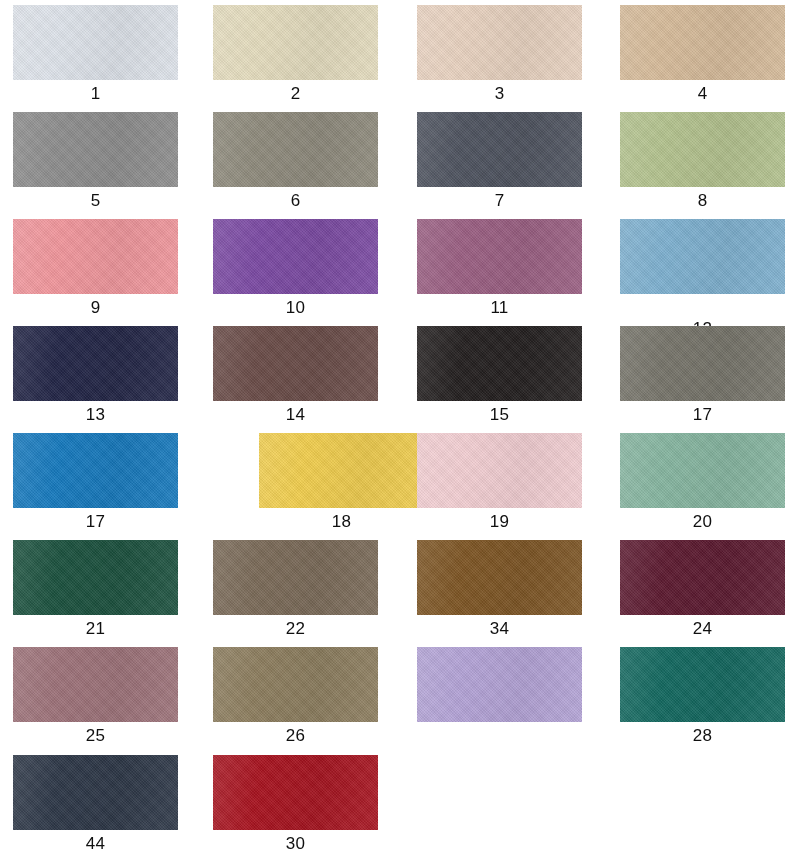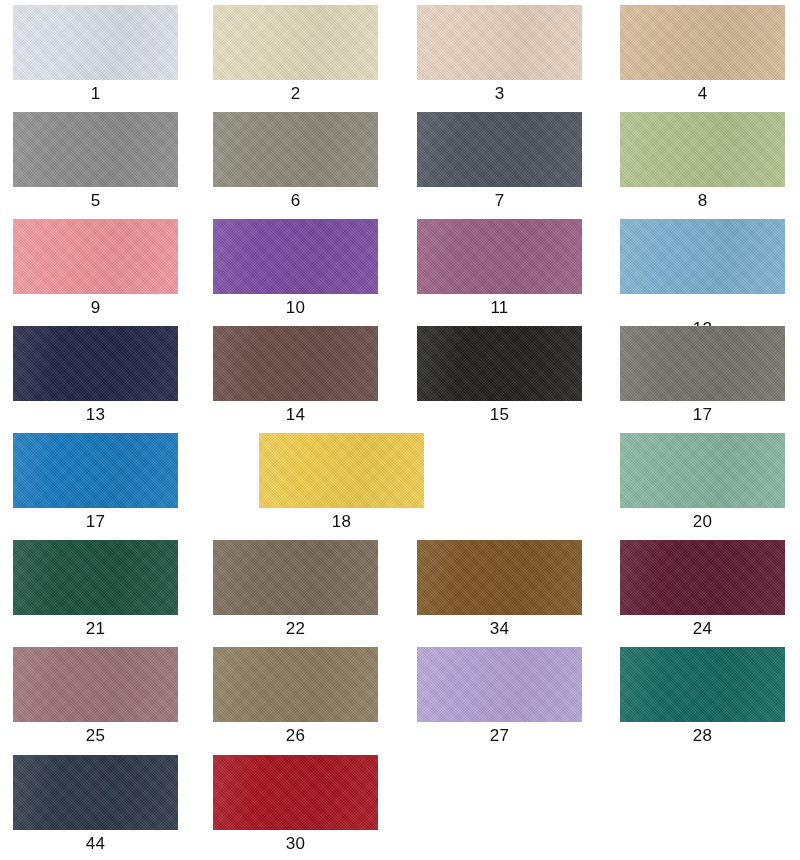--- a/index.html
+++ b/index.html
@@ -140,20 +140,24 @@
       <div class="swatch-label" style="width: 165px;">17</div>
     </div>
     <div class="swatch-cell" style="left: 13px; top: 433px; width: 165px;">
       <div class="swatch-chip" title="azure blue" style="width: 165px; height: 75px; background: rgb(22, 121, 189);"></div>
       <div class="swatch-label" style="width: 165px;">17</div>
     </div>
     <div class="swatch-cell" style="left: 213px; top: 433px; width: 165px; padding-left: 46px;">
       <div class="swatch-chip" title="golden yellow" style="width: 165px; height: 75px; background: rgb(240, 205, 78);"></div>
       <div class="swatch-label" style="width: 165px;">18</div>
     </div>
+    <div class="swatch-cell" style="left: 417px; top: 433px; width: 165px;">
+      <div class="swatch-chip" title="pale rose" style="width: 165px; height: 75px; background: rgb(242, 206, 210);"></div>
+      <div class="swatch-label" style="width: 165px;">19</div>
+    </div>
     <div class="swatch-cell" style="left: 620px; top: 433px; width: 199px;">
       <div class="swatch-chip" title="seafoam green" style="width: 165px; height: 75px; background: rgb(134, 181, 160);"></div>
       <div class="swatch-label" style="width: 165px;">20</div>
     </div>
     <div class="swatch-cell" style="left: 13px; top: 540px; width: 165px;">
       <div class="swatch-chip" title="forest green" style="width: 165px; height: 75px; background: rgb(27, 81, 62);"></div>
       <div class="swatch-label" style="width: 165px;">21</div>
     </div>
     <div class="swatch-cell" style="left: 213px; top: 540px; width: 168px;">
       <div class="swatch-chip" title="gray brown" style="width: 165px; height: 75px; background: rgb(122, 106, 88);"></div>
@@ -170,21 +174,20 @@
     <div class="swatch-cell" style="left: 13px; top: 647px; width: 139px;">
       <div class="swatch-chip" title="mauve rose" style="width: 165px; height: 75px; background: rgb(157, 114, 121);"></div>
       <div class="swatch-label" style="width: 165px;">25</div>
     </div>
     <div class="swatch-cell" style="left: 213px; top: 647px; width: 165px;">
       <div class="swatch-chip" title="khaki olive" style="width: 165px; height: 75px; background: rgb(140, 125, 94);"></div>
       <div class="swatch-label" style="width: 165px;">26</div>
     </div>
     <div class="swatch-cell" style="left: 417px; top: 647px; width: 165px;">
       <div class="swatch-chip" title="lavender" style="width: 165px; height: 75px; background: rgb(179, 163, 214);"></div>
-      <div class="swatch-label" style="width: 165px;">27</div>
     </div>
     <div class="swatch-cell" style="left: 620px; top: 647px; width: 165px;">
       <div class="swatch-chip" title="deep teal" style="width: 165px; height: 75px; background: rgb(19, 104, 95);"></div>
       <div class="swatch-label" style="width: 165px;">28</div>
     </div>
     <div class="swatch-cell" style="left: 13px; top: 755px; width: 165px;">
       <div class="swatch-chip" title="dark navy slate" style="width: 165px; height: 75px; background: rgb(45, 55, 71);"></div>
       <div class="swatch-label" style="width: 165px;">44</div>
     </div>
     <div class="swatch-cell" style="left: 213px; top: 755px; width: 182px;">

